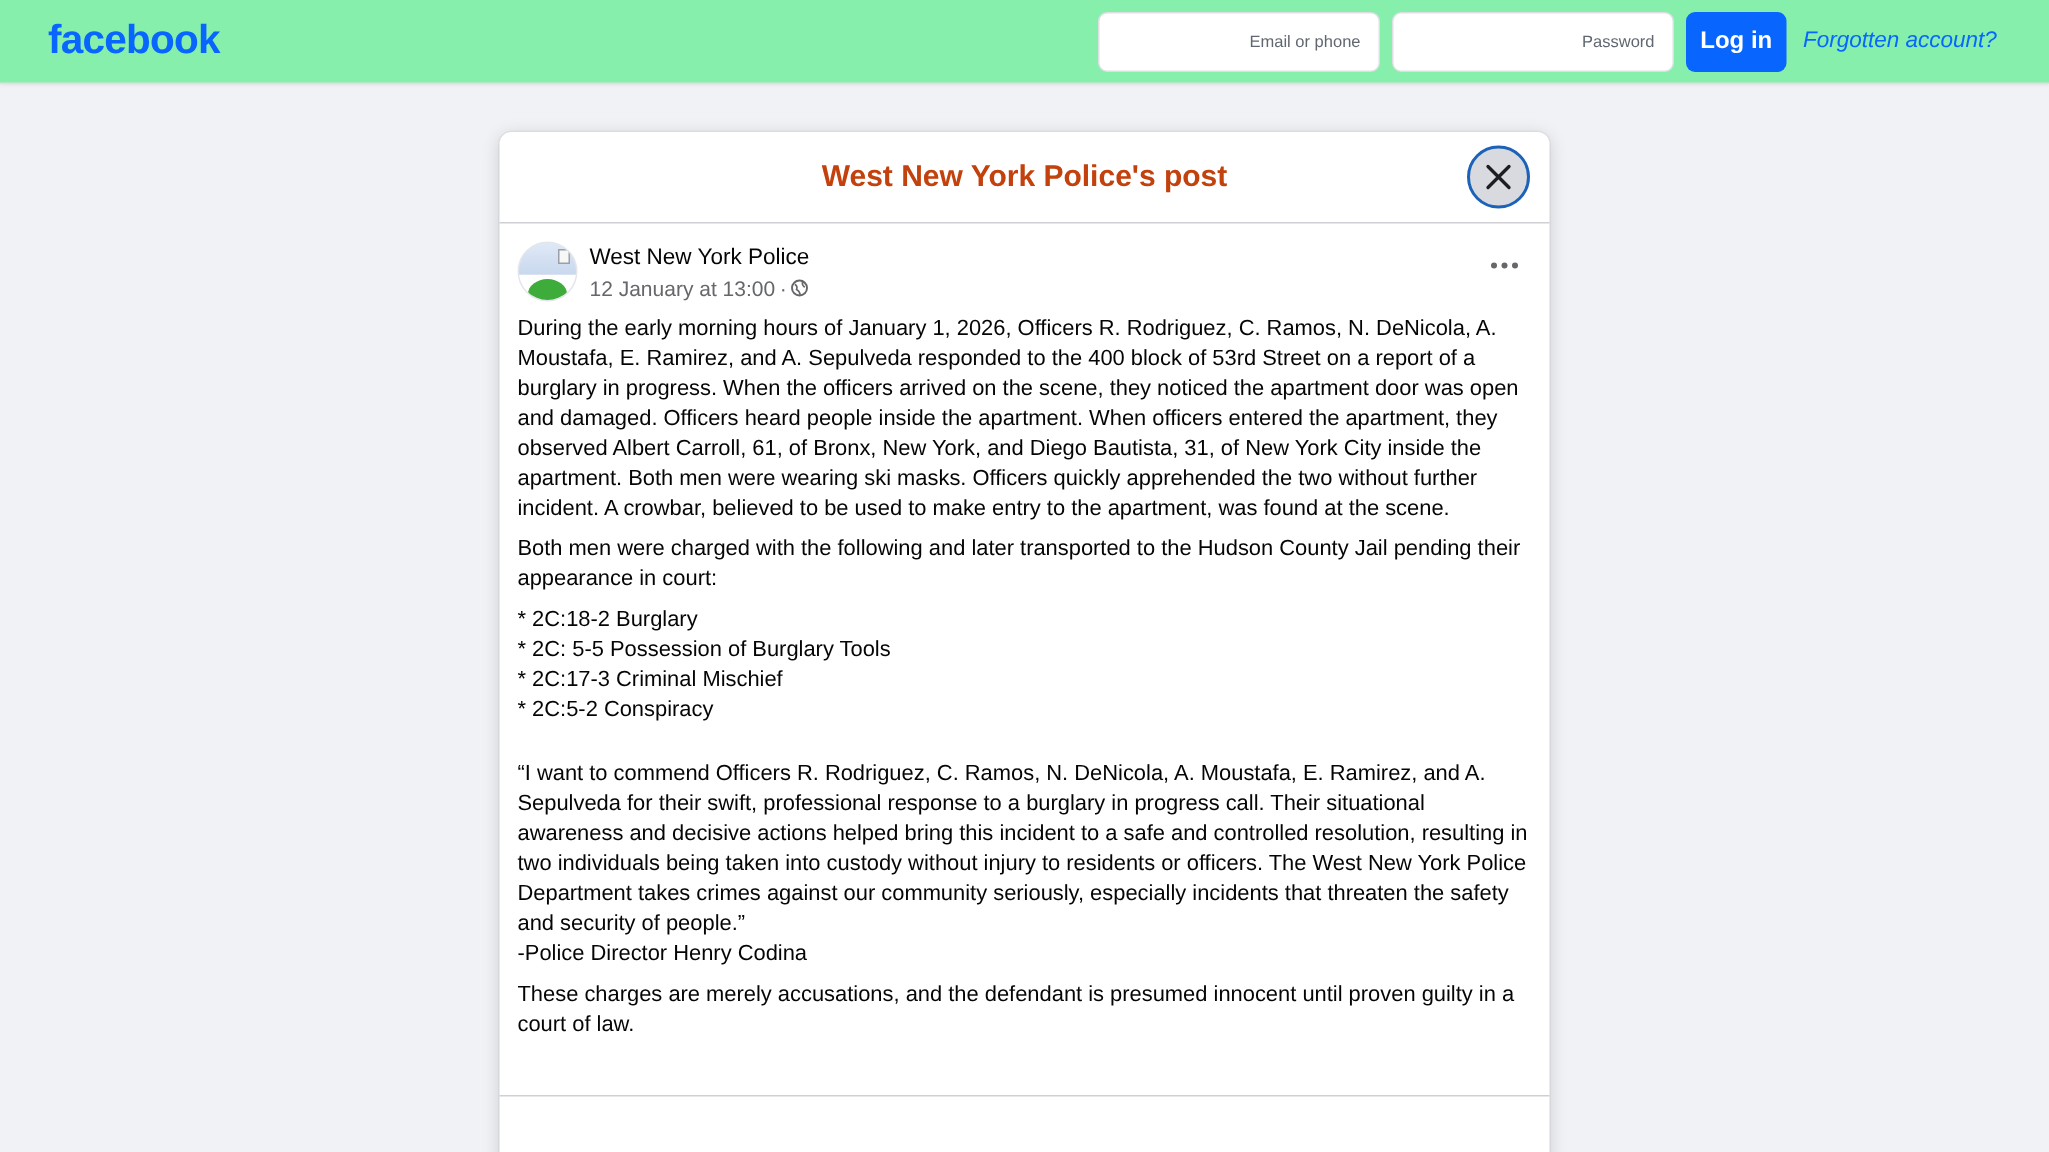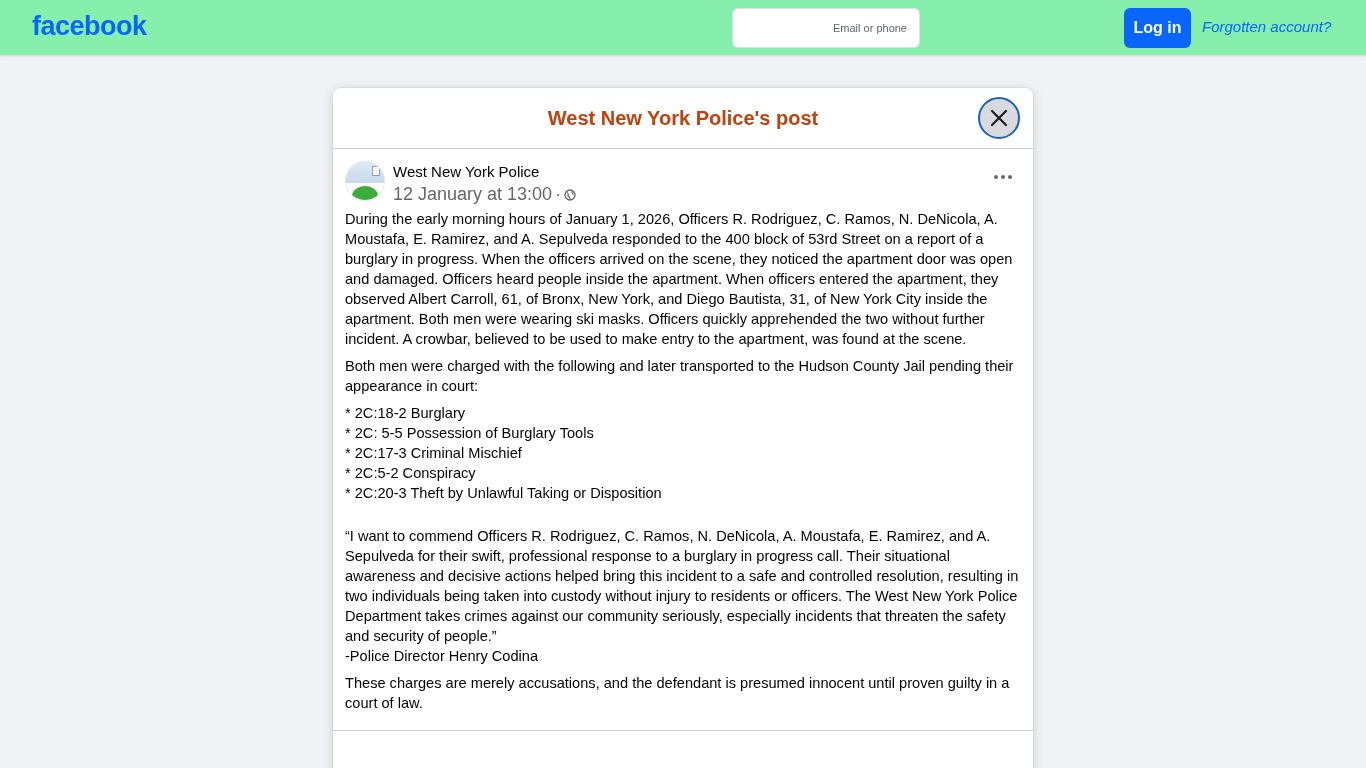--- a/index.html
+++ b/index.html
@@ -69,41 +69,42 @@
     background: #3eac3a;
   }
   .avatar .doc {
     position: absolute; left: 26px; top: 4px; width: 8px; height: 10px;
     border: 1px solid #9aa0a6; background: #f7f7f7;
   }
   .author {
     position: absolute; left: 60px; top: 14px; font-size: 15px; color: #050505;
   }
   .meta {
-    position: absolute; left: 60px; top: 35px; font-size: 18px; color: #65676b;
+    position: absolute; left: 60px; top: 35px; font-size: 14px; color: #65676b;
     display: flex; align-items: center; gap: 3px;
   }
   .more-btn {
     position: absolute; right: 14px; top: 16px; width: 32px; height: 24px;
     display: flex; align-items: center; justify-content: center; cursor: pointer;
   }
   .post-body {
     padding: 0 12px; font-size: 14.6px; line-height: 20px; color: #050505;
   }
   .post-body p { margin-bottom: 7px; white-space: pre-line; }
   .charges { margin-bottom: 23px; }
   .charges div { line-height: 20px; }
   .divider { position: absolute; left: 0; top: 642px; width: 700px; border-top: 1px solid #ced0d4; }
 </style>
 </head>
 <body>
 
 <div class="topbar">
   <div class="logo">facebook</div>
   <input id="email" class="login-input" type="text" placeholder="Email or phone" style="">
+  <input id="password" class="login-input" type="password" placeholder="Password" style="">
   <button class="login-btn">Log in</button>
   <a class="forgot" href="#">Forgotten account?</a>
 </div>
 
 <div class="modal">
   <div class="modal-header">
     <div class="modal-title">West New York Police's post</div>
     <div class="close-btn">
       <svg width="20" height="20" viewBox="0 0 20 20">
         <path d="M3 3 L17 17 M17 3 L3 17" stroke="#1c1e21" stroke-width="2.2" stroke-linecap="round"></path>
@@ -135,20 +136,19 @@
   </div>
 
   <div class="post-body">
     <p>During the early morning hours of January 1, 2026, Officers R. Rodriguez, C. Ramos, N. DeNicola, A. Moustafa, E. Ramirez, and A. Sepulveda responded to the 400 block of 53rd Street on a report of a burglary in progress. When the officers arrived on the scene, they noticed the apartment door was open and damaged. Officers heard people inside the apartment. When officers entered the apartment, they observed Albert Carroll, 61, of Bronx, New York, and Diego Bautista, 31, of New York City inside the apartment. Both men were wearing ski masks. Officers quickly apprehended the two without further incident. A crowbar, believed to be used to make entry to the apartment, was found at the scene.</p>
     <p>Both men were charged with the following and later transported to the Hudson County Jail pending their appearance in court:</p>
     <div class="charges">
       <div>* 2C:18-2 Burglary</div>
       <div>* 2C: 5-5 Possession of Burglary Tools</div>
       <div>* 2C:17-3 Criminal Mischief</div>
       <div>* 2C:5-2 Conspiracy</div>
-      <div>* 2C:20-3 Theft by Unlawful Taking or Disposition</div>
     </div>
     <p><span>“I want to commend Officers R. Rodriguez, C. Ramos, N. DeNicola, A. Moustafa, E. Ramirez, and A. Sepulveda for their swift, professional response to a burglary in progress call. Their situational awareness and decisive actions helped bring this incident to a safe and controlled resolution, resulting in two individuals being taken into custody without injury to residents or officers. The West New York Police Department takes crimes against our community seriously, especially incidents that threaten the safety and security of people.”</span><br><span>-Police Director Henry Codina</span></p>
     <p>These charges are merely accusations, and the defendant is presumed innocent until proven guilty in a court of law.</p>
   </div>
 
   <div class="divider"></div>
 </div>
 
 </body></html>

